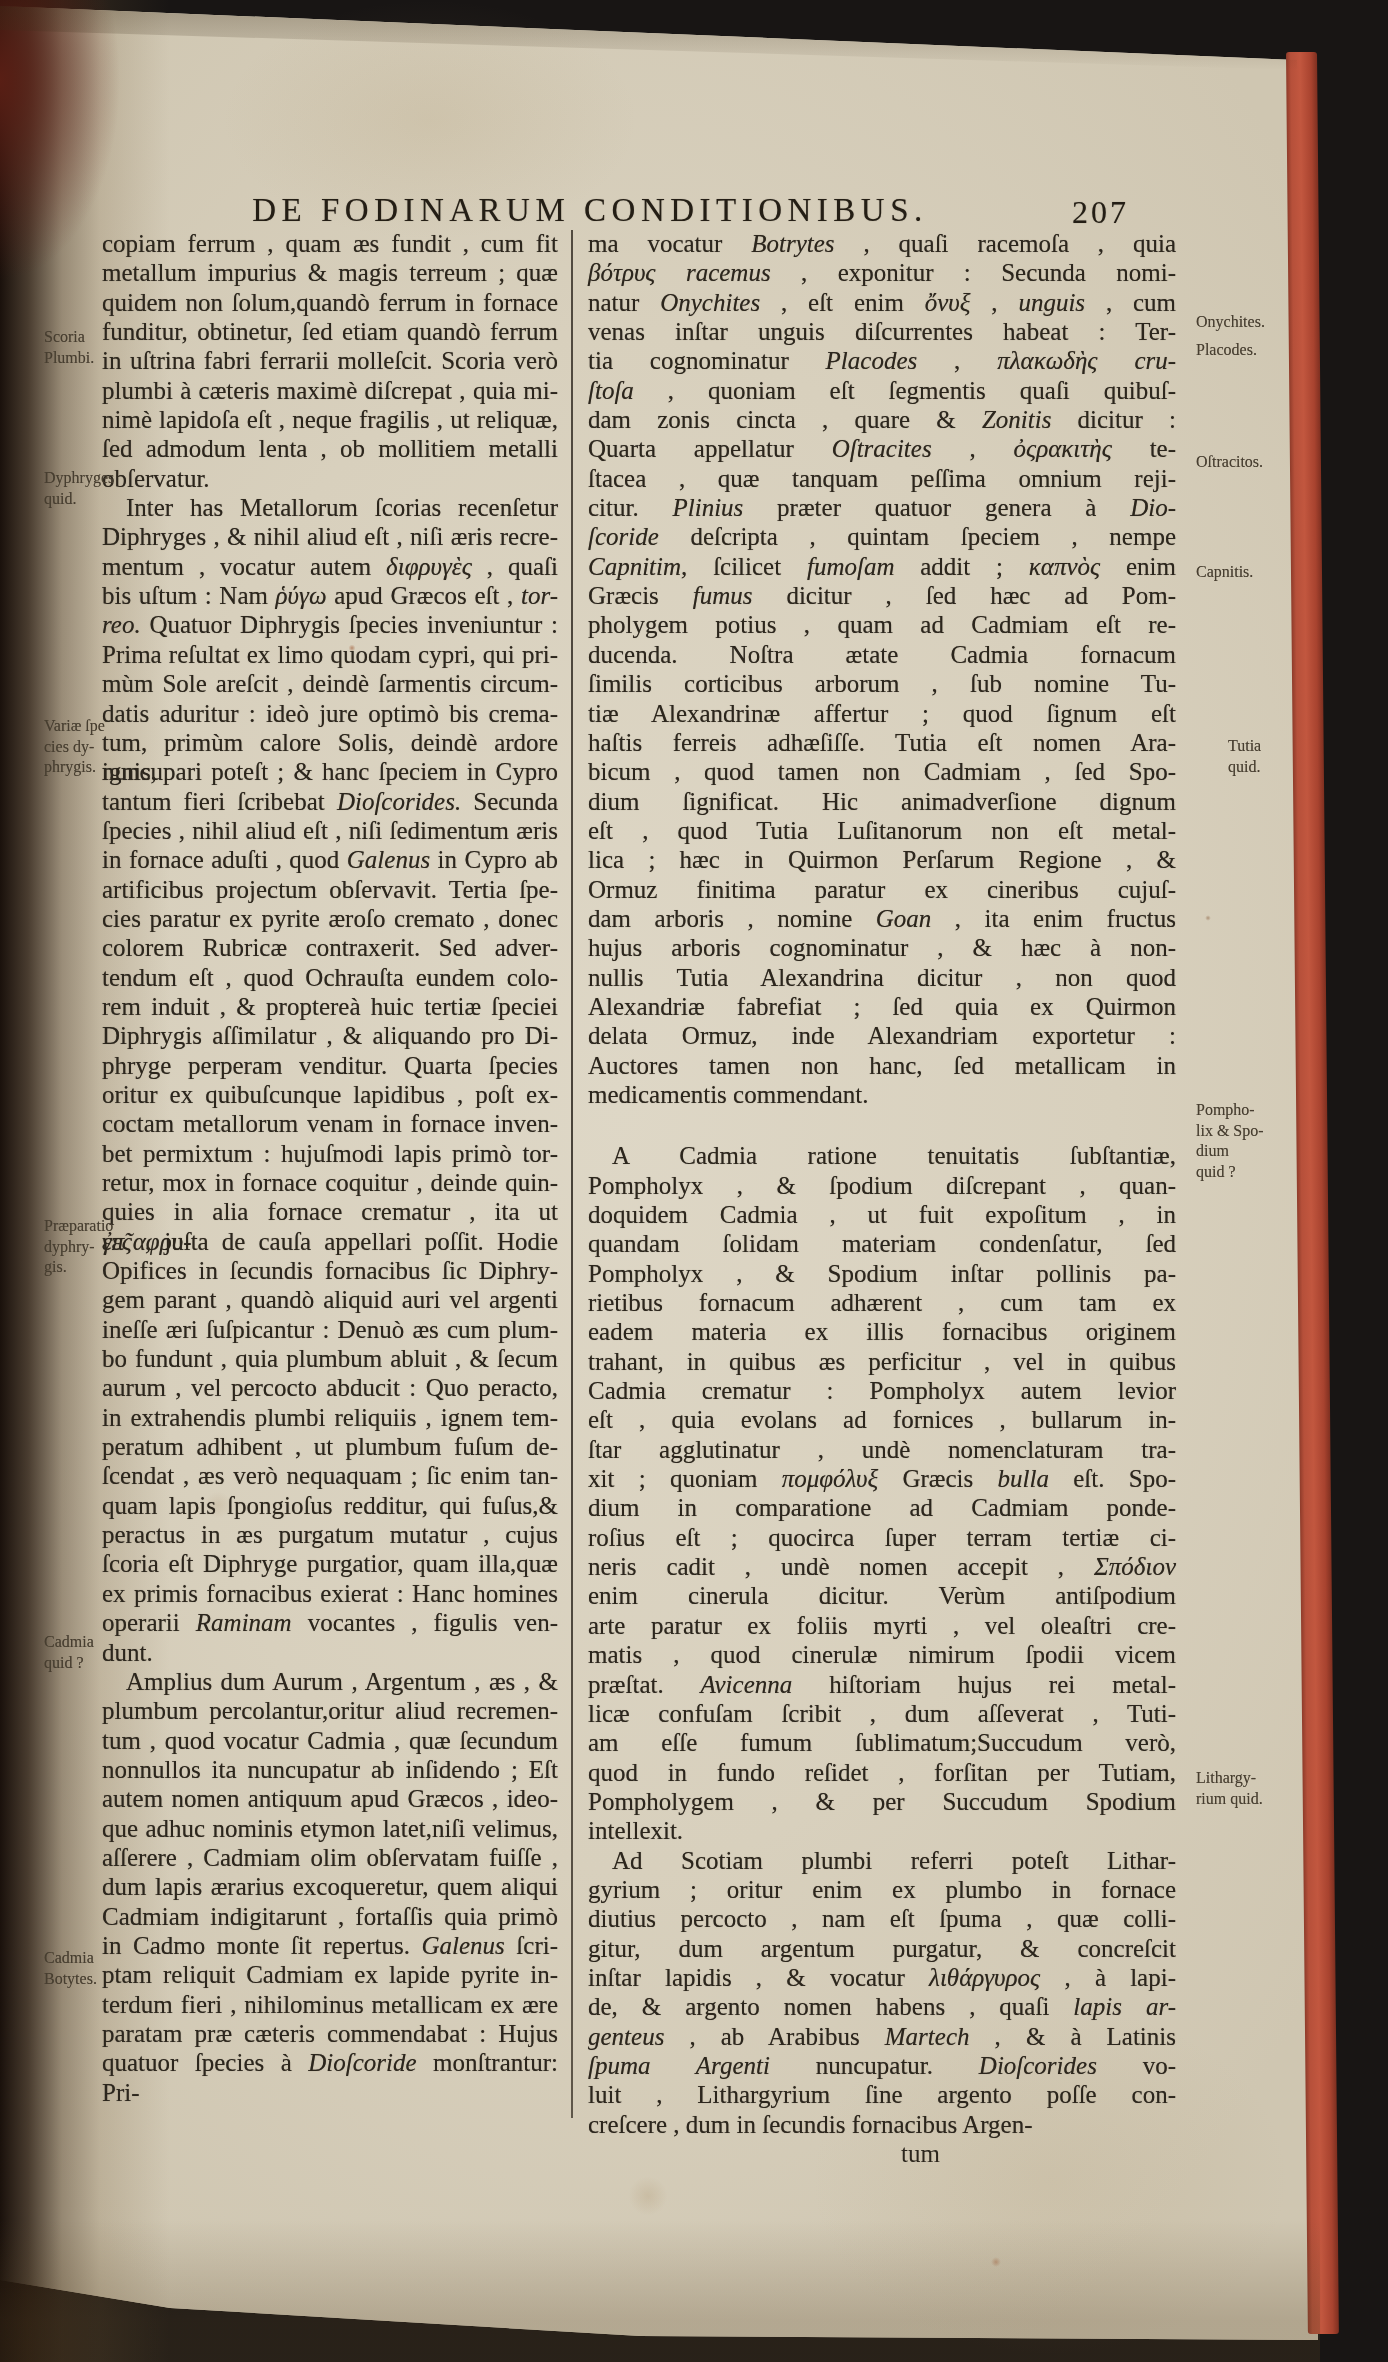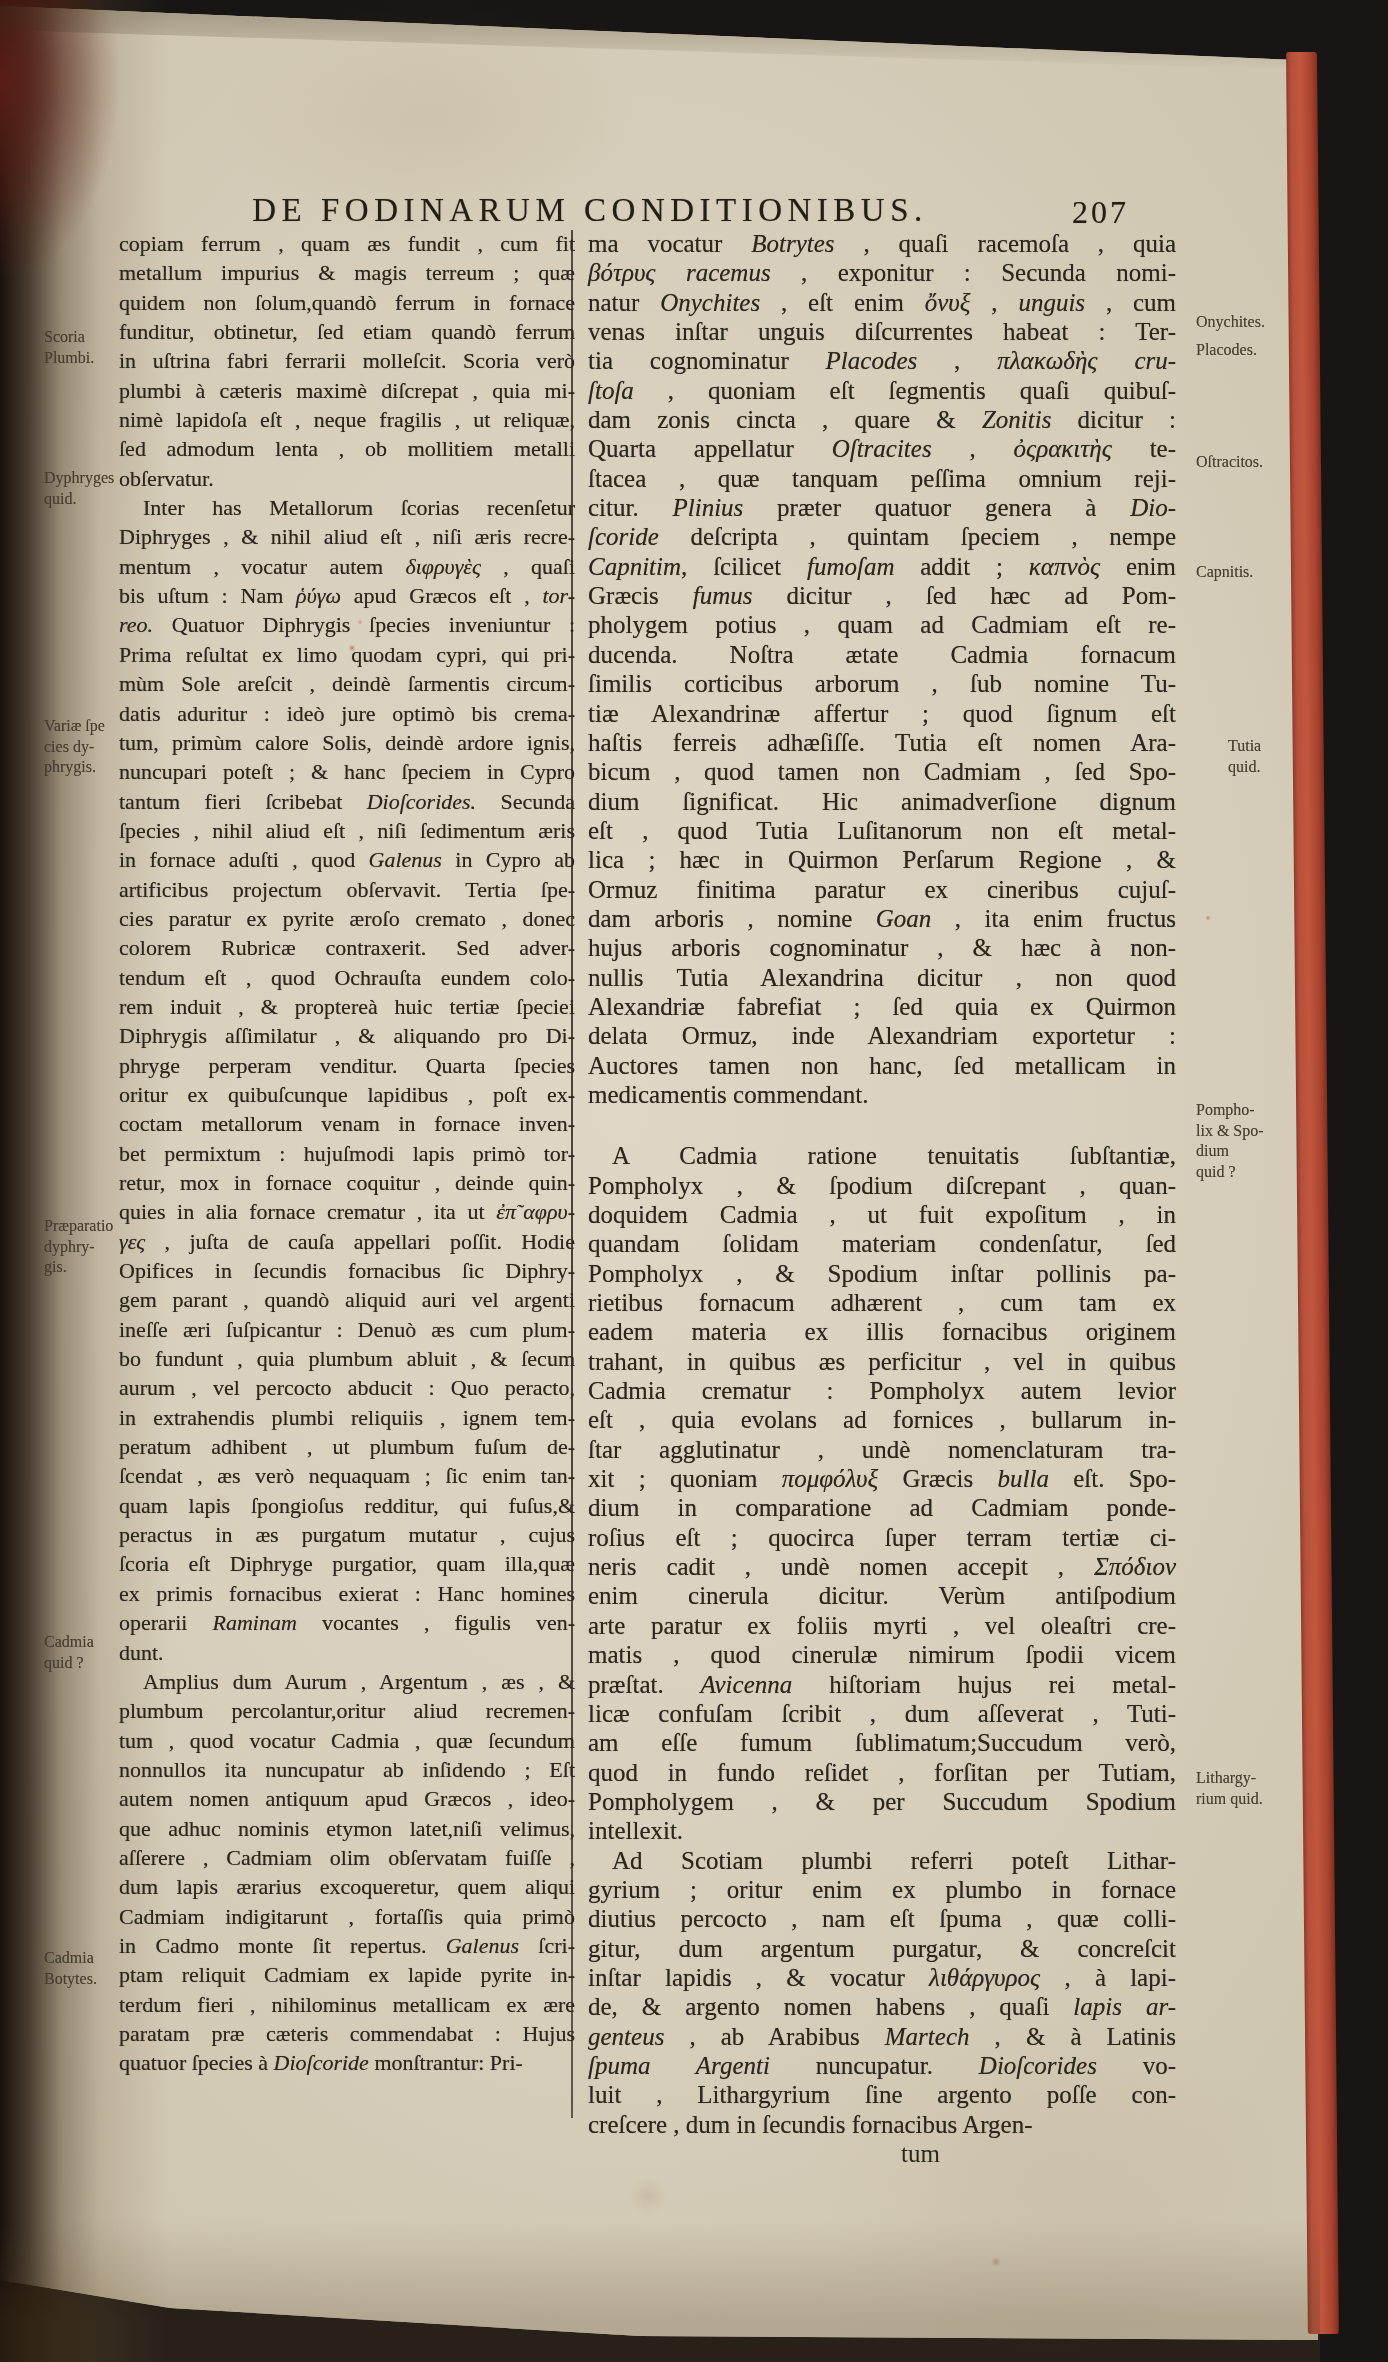--- a/index.html
+++ b/index.html
@@ -59,21 +59,21 @@
   .pagenum{position:absolute;left:1072px;top:194px;width:80px;font-size:32px;color:#241e15;
     letter-spacing:3px;text-shadow:0 0 1px rgba(36,30,21,.4);}
 
   .divider{position:absolute;left:571px;top:230px;width:2px;height:1888px;
     background:linear-gradient(180deg,#3a332a, #2c2720 60%, #4a4236);opacity:.85;}
 
   .col{position:absolute;top:229px;color:#2c261d;}
   .col .line{text-align:justify;text-align-last:justify;height:29.35px;line-height:29.35px;
     white-space:nowrap0; text-shadow:0 0 .7px rgba(44,38,29,.55);}
   .col .line.para-last{text-align-last:left;}
-  .col-left{left:119px;width:456px;font-size:22px;}
+  .col-left{left:102px;width:456px;font-size:25px;}
   .col-right{left:588px;width:588px;font-size:25px;}
   .it{font-style:italic;}
   .catchword{text-align:right;padding-right:236px;height:29.35px;line-height:29.35px;}
 
   .mn{position:absolute;font-size:16px;line-height:20.6px;color:#473e30;
     text-shadow:0 0 .5px rgba(71,62,48,.5);}
   .mn div{white-space:nowrap;}
   .mnotes-left .mn{left:0;}
   .mnotes-left{position:absolute;left:44px;top:0;width:80px;}
   .mnotes-right{position:absolute;left:1196px;top:0;width:110px;}

